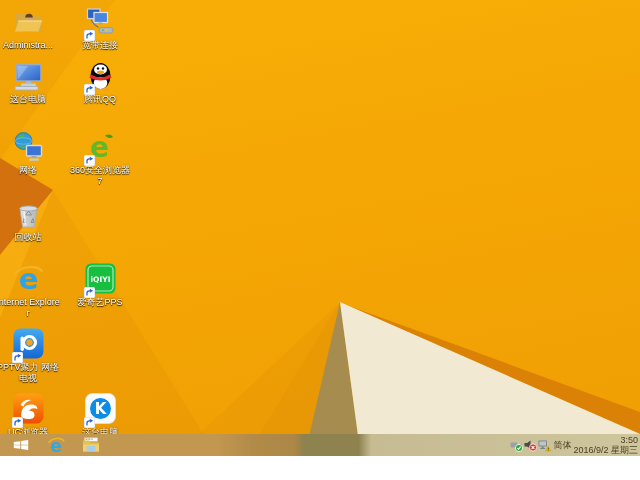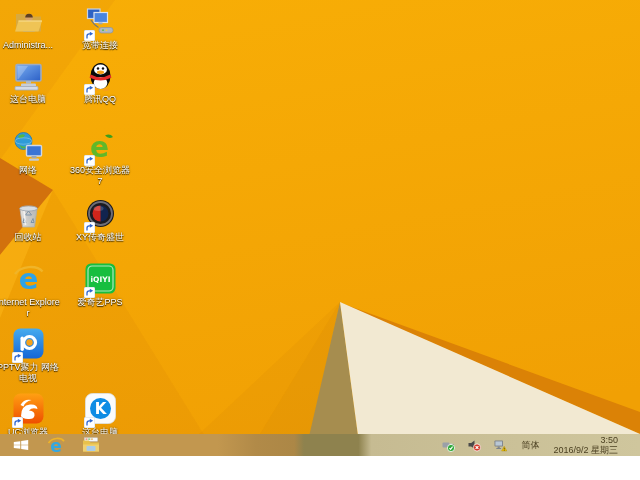--- a/index.html
+++ b/index.html
@@ -16,21 +16,21 @@
   .ic > svg{display:block;}
   .sc{position:absolute;left:0;bottom:1px;width:11px;height:11px;}
   .lbl{margin-top:1px;font-size:9px;line-height:10.5px;color:#fff;
        text-shadow:0 1px 1px rgba(0,0,0,.85),0 0 2px rgba(0,0,0,.6);word-break:break-all;}
 
   
   #taskbar{position:absolute;left:0;bottom:0;width:640px;height:22px;
     background:linear-gradient(90deg,#C2974F 0%,#C2974F 34%,#B18A48 40%,#AC8746 46%,#8E824E 47.5%,#8E824E 56%,#C6BB92 58%,#CFC69D 100%);}
   .tb-left{position:absolute;left:0;top:0;height:22px;display:flex;align-items:center;padding-left:8px;gap:9px;}
   .tb-btn{display:flex;align-items:center;justify-content:center;width:26px;height:22px;}
-  .tb-right{position:absolute;right:0;top:0;height:22px;display:flex;align-items:center;gap:12px;padding-right:22px;}
+  .tb-right{position:absolute;right:0;top:0;height:22px;display:flex;align-items:center;gap:0;padding-right:2px;}
   .tray-ic{display:flex;align-items:center;}
   .lang{font-size:9px;color:#4C4122;padding:0 2px;}
   .clock{font-size:9px;line-height:10px;color:#4C4122;text-align:right;white-space:nowrap;}
   text{font-family:"DejaVu Sans","Liberation Sans",sans-serif;}
 </style>
 </head>
 <body>
 
 <div id="screen">
 
@@ -235,39 +235,20 @@
         <svg width="11" height="11" viewBox="0 0 11 11">
             <rect width="11" height="11" rx="1.5" fill="#FFF" stroke="#9FB0C8" stroke-width="0.5"></rect>
             <path d="M3 8.5 L3 6 Q3 3.8 5.2 3.8 L6 3.8" stroke="#2E66D0" stroke-width="1.3" fill="none"></path>
             <polygon points="5.8,1.8 9.2,3.8 5.8,5.8" fill="#2E66D0"></polygon>
           </svg>
       </span>
     </div>
     <div class="lbl">360安全浏览器7</div>
   </div>
 
-  <div class="cell c2 r4">
-    <div class="ic">
-      <svg width="33" height="33" viewBox="0 0 33 33">
-        <circle cx="16.5" cy="16.5" r="13.5" fill="#1B1B1F"></circle>
-        <circle cx="16.5" cy="16.5" r="11.5" fill="none" stroke="#6E6E78" stroke-width="1.8"></circle>
-        <circle cx="16.5" cy="16.5" r="8" fill="#10244F"></circle>
-        <path d="M16.5 8.5 a8 8 0 0 0 0 16 Z" fill="#D0251B"></path>
-        <ellipse cx="14.5" cy="11.5" rx="5" ry="2.5" fill="rgba(255,255,255,0.18)"></ellipse>
-      </svg>
-      <span class="sc">
-        <svg width="11" height="11" viewBox="0 0 11 11">
-            <rect width="11" height="11" rx="1.5" fill="#FFF" stroke="#9FB0C8" stroke-width="0.5"></rect>
-            <path d="M3 8.5 L3 6 Q3 3.8 5.2 3.8 L6 3.8" stroke="#2E66D0" stroke-width="1.3" fill="none"></path>
-            <polygon points="5.8,1.8 9.2,3.8 5.8,5.8" fill="#2E66D0"></polygon>
-          </svg>
-      </span>
-    </div>
-    <div class="lbl">XY传奇盛世</div>
-  </div>
 
   <div class="cell c2 r5">
     <div class="ic">
       <svg width="33" height="33" viewBox="0 0 33 33">
         <rect x="1.5" y="1.5" width="30" height="30" rx="5.5" fill="#17BE3F"></rect>
         <rect x="4" y="4" width="25" height="25" rx="4" fill="none" stroke="rgba(255,255,255,0.65)" stroke-width="1.2"></rect>
         <text x="16.5" y="19.5" font-size="7.5" font-weight="bold" fill="#FFF" text-anchor="middle">iQIYI</text>
       </svg>
       <span class="sc">
         <svg width="11" height="11" viewBox="0 0 11 11">

